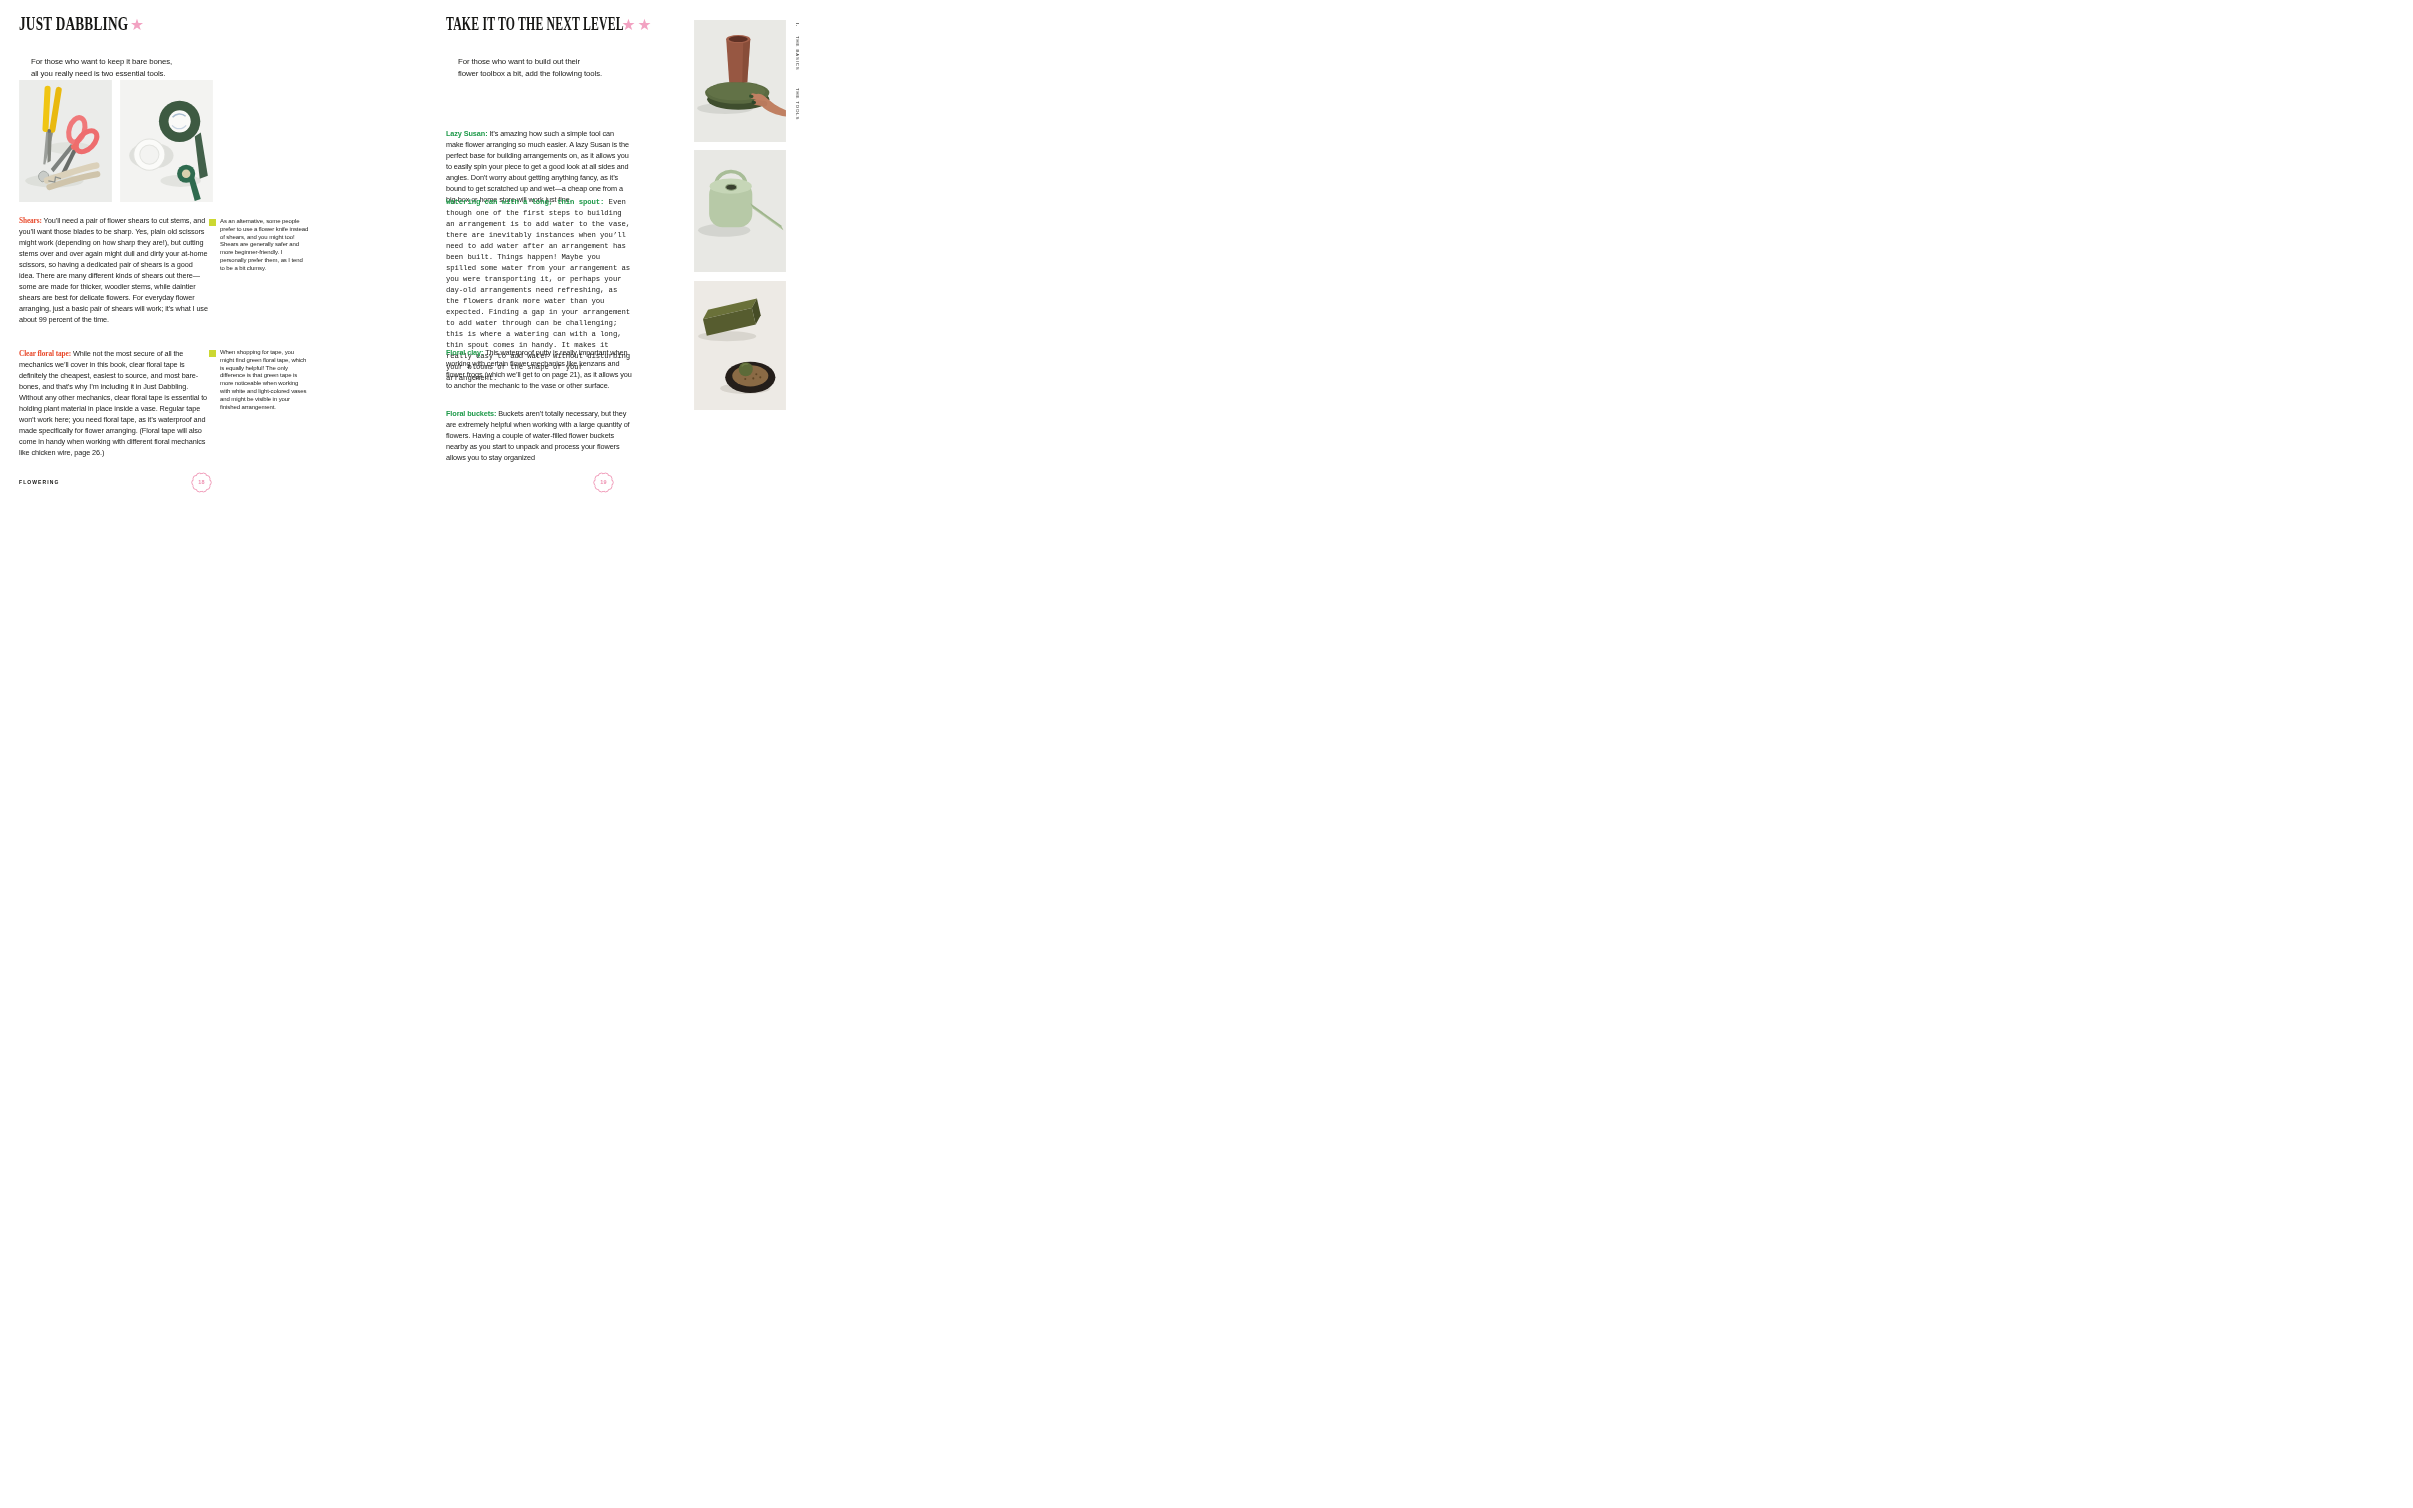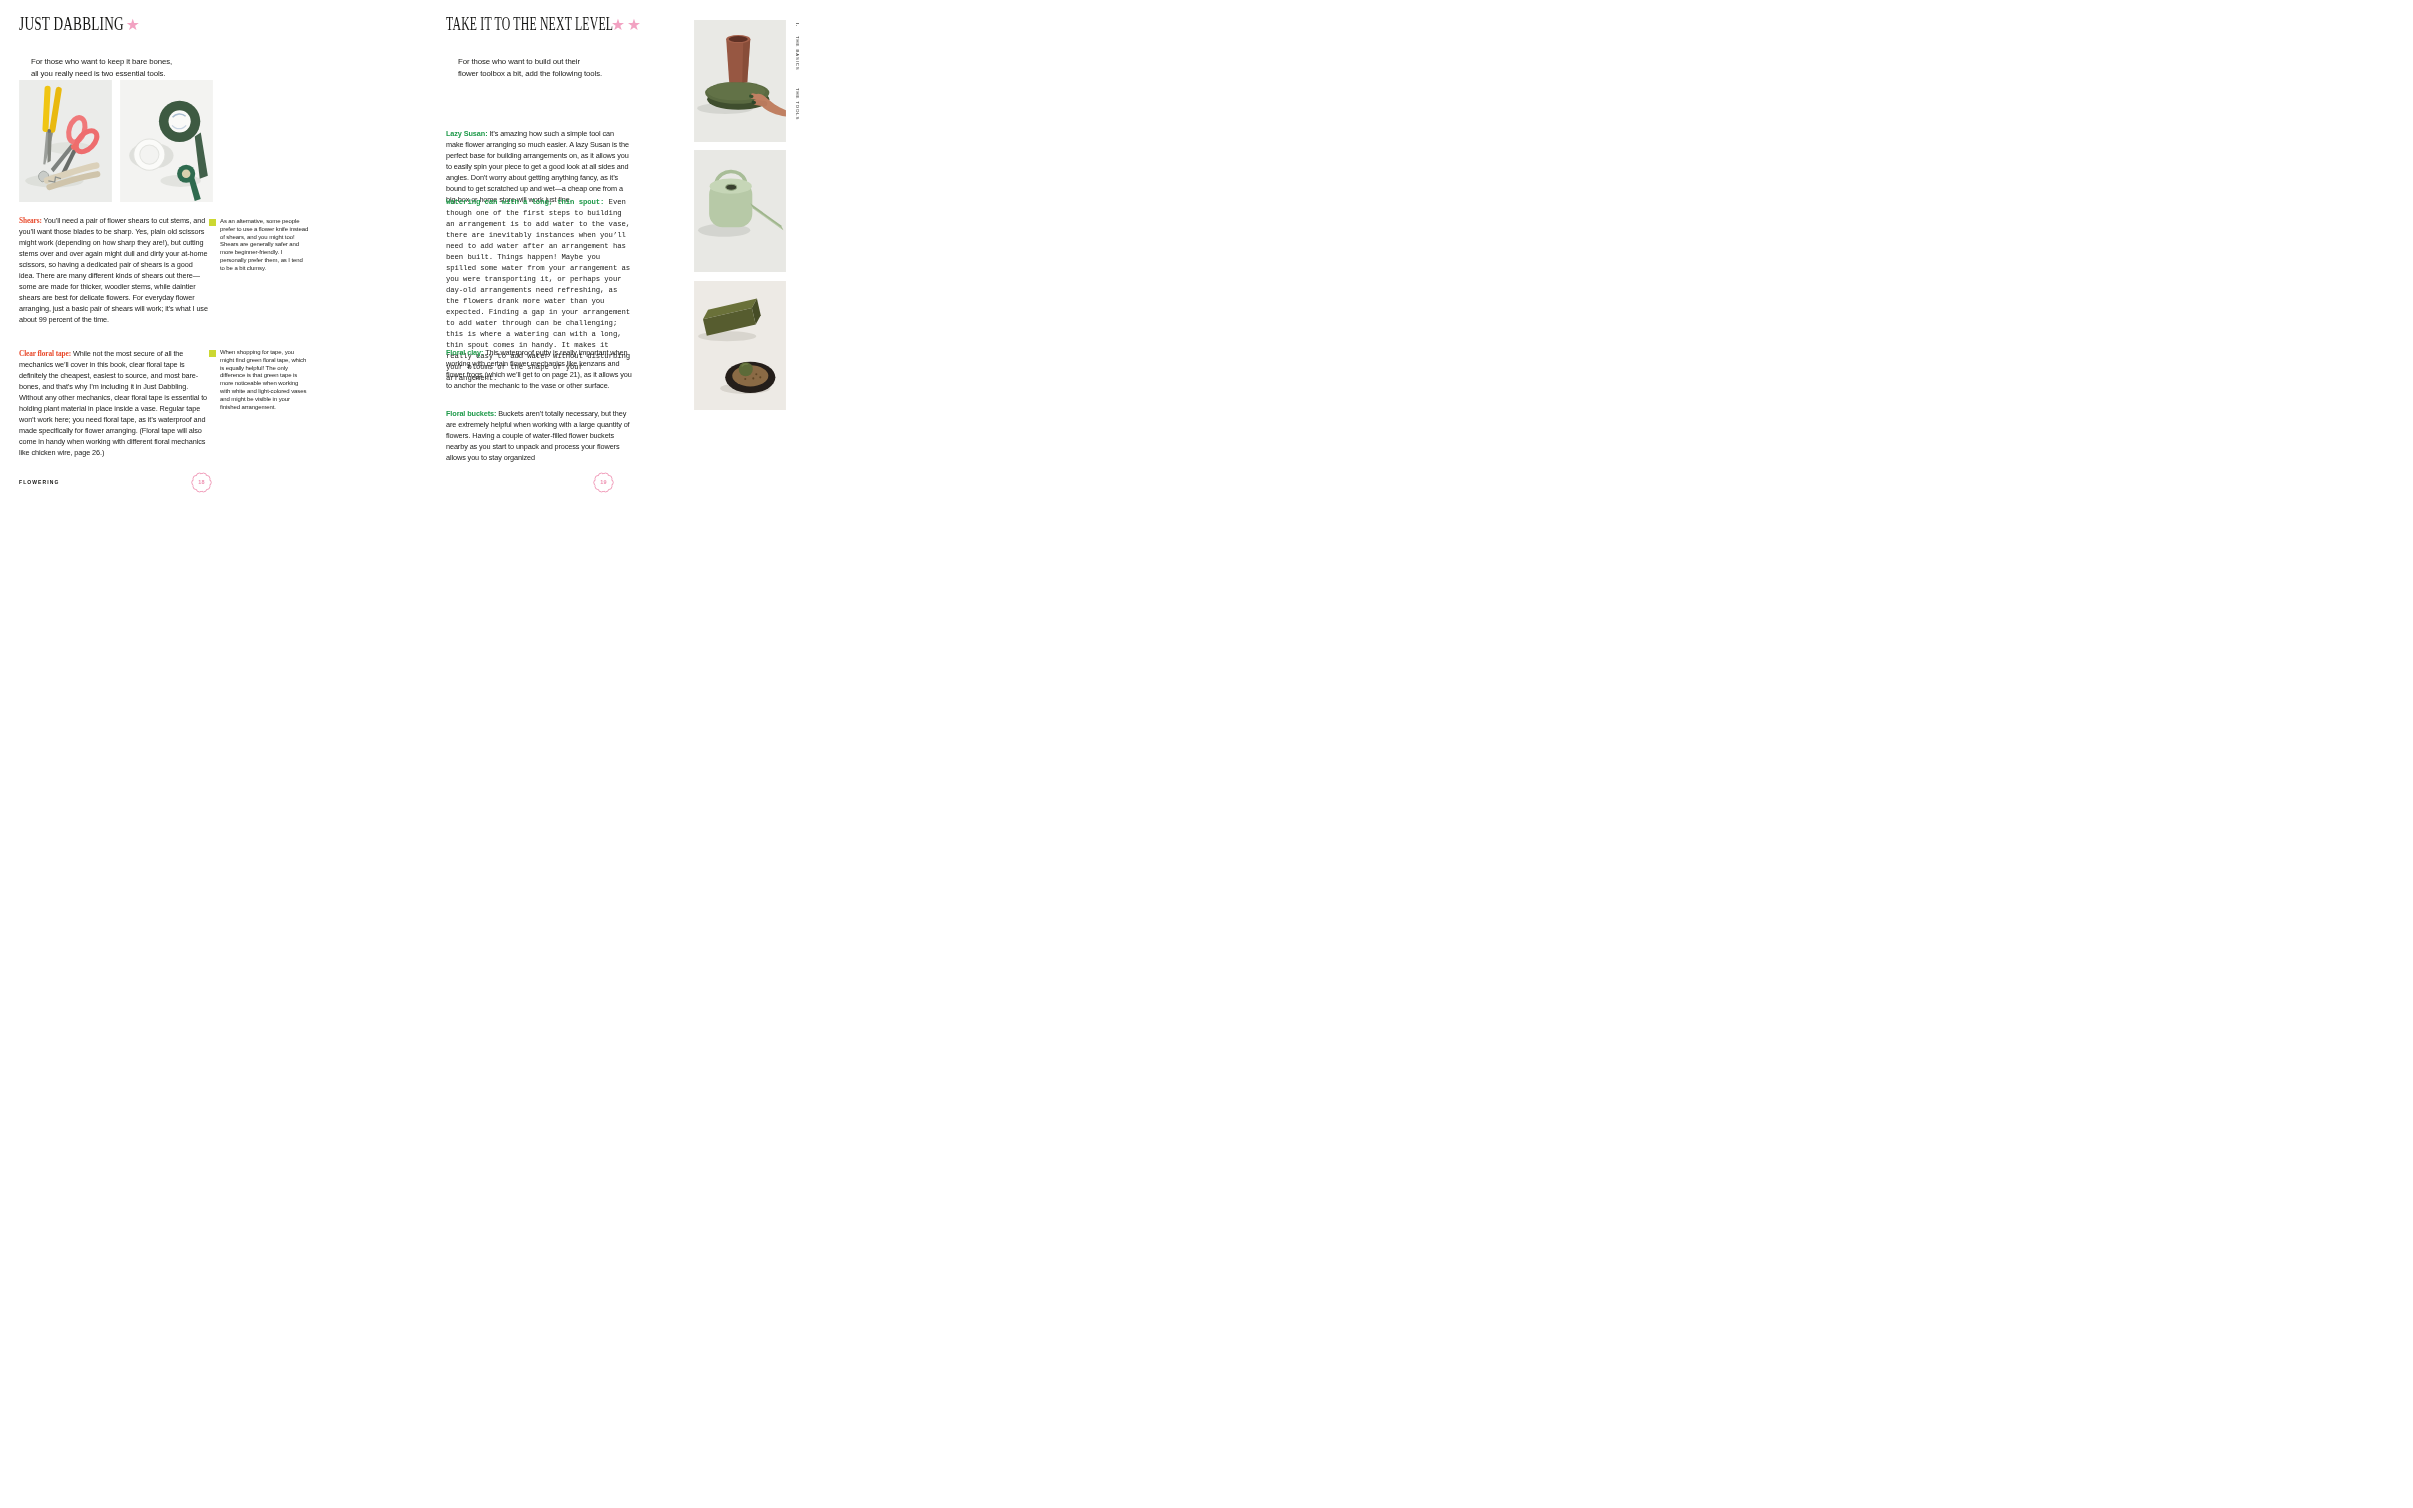--- a/index.html
+++ b/index.html
@@ -3,21 +3,21 @@
 <meta charset="utf-8">
 <style>
   html,body { margin:0; padding:0; background:#ffffff; }
   .spread {
     position:relative; width:804px; height:503px; background:#ffffff;
     font-family:"Liberation Sans", sans-serif; overflow:hidden;
   }
   
   h1.title {
     position:absolute; margin:0; font-family:"Liberation Serif", serif;
-    font-weight:400; font-size:19px; color:#171715; white-space:nowrap;
+    font-weight:700; font-size:19px; color:#171715; white-space:nowrap;
     letter-spacing:0.3px;
   }
   .squeeze { display:inline-block; transform-origin:0 72%; }
   .title-left .squeeze  { transform:scaleX(.70); }
   .title-right .squeeze { transform:scaleX(.62); }
   .star {
     display:inline-block; color:#f2a2c2; font-size:15.6px; margin-left:6px;
     font-family:"DejaVu Sans", sans-serif; letter-spacing:2px;
   }
   .title-left  .star { transform:scaleX(1.43); }

